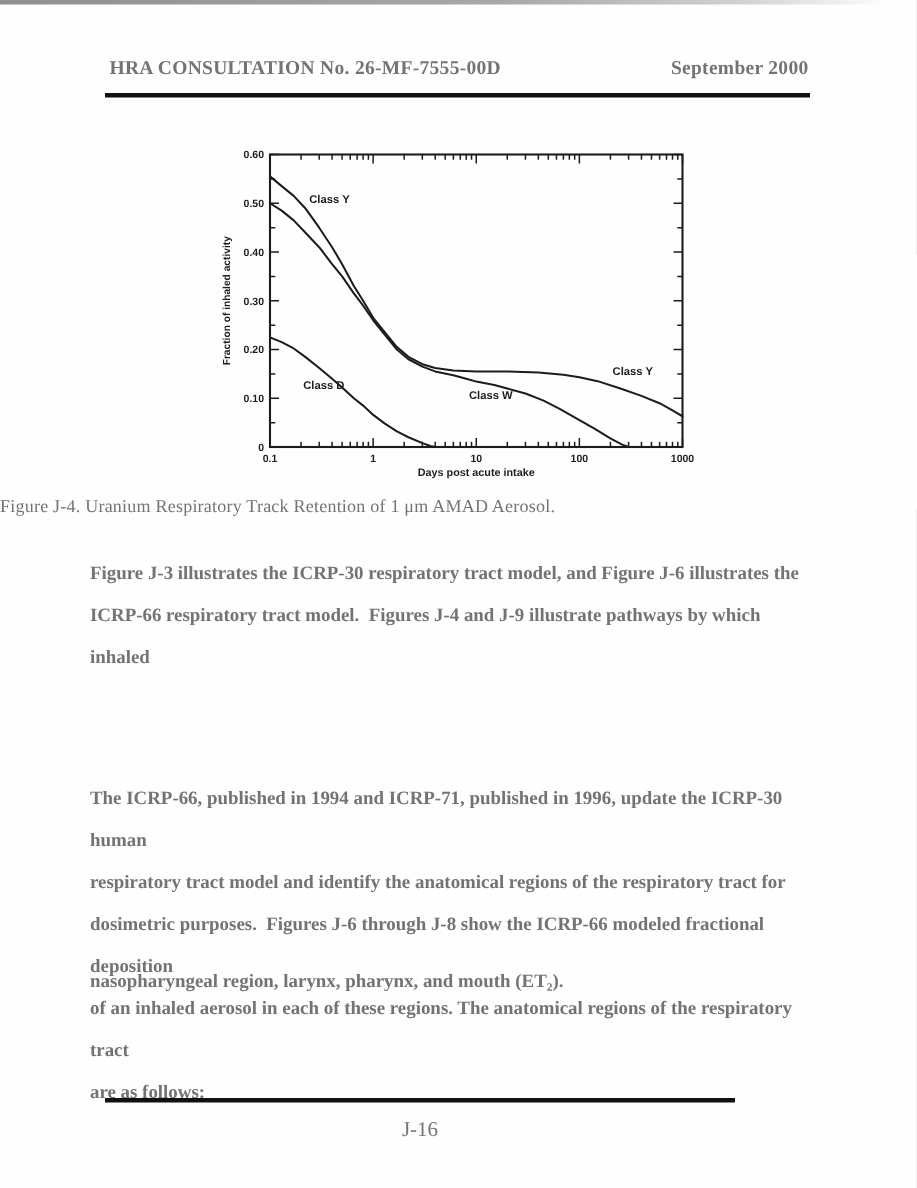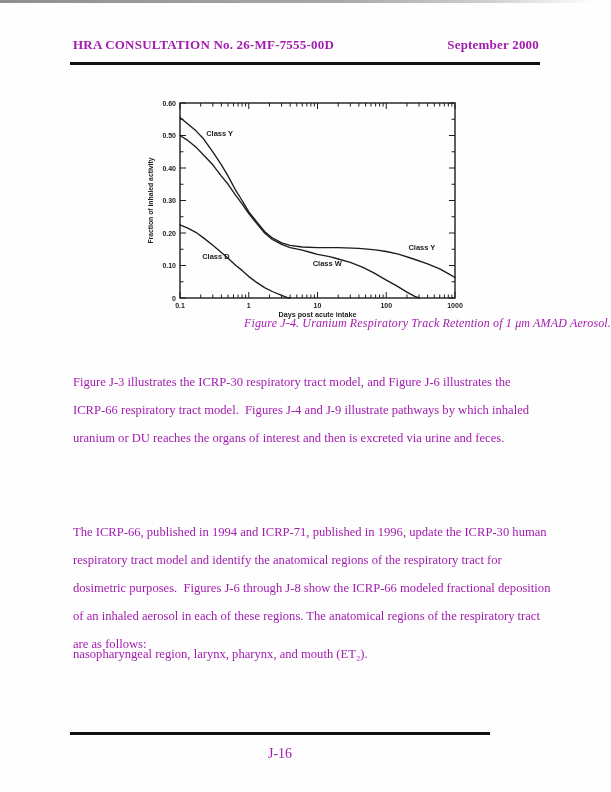--- a/index.html
+++ b/index.html
@@ -3,21 +3,21 @@
 <meta charset="utf-8">
 <style>
   html,body{margin:0;padding:0;background:#e8e8e8;}
   .page{
     position:relative;
     width:611px;height:792px;
     background:#fefefe;
     margin:0 auto;
     overflow:hidden;
     font-family:"Liberation Serif",serif;
-    color:#a21caf;
+    color:#737373;
   }
   .top-scan-line{
     position:absolute;top:0;left:0;width:100%;height:3px;
     background:linear-gradient(to right,#8f8f8f 0%,#a8a8a8 55%,#cfcfcf 80%,rgba(255,255,255,0) 97%);
   }
   .header{
     position:absolute;top:31px;left:73px;right:72px;
     display:flex;justify-content:space-between;
     font-weight:700;font-size:13px;line-height:28px;letter-spacing:.2px;
   }
@@ -30,24 +30,24 @@
   .curve{fill:none;stroke:#1c1c1c;stroke-width:1.35;stroke-linejoin:round;stroke-linecap:round;}
   .axisbox{fill:none;stroke:#1c1c1c;stroke-width:1.4;}
   .tick{stroke:#1c1c1c;stroke-width:1;}
   svg text{fill:#1c1c1c;font-family:"Liberation Sans",sans-serif;}
   .ticklabel{font-size:7px;font-weight:700;}
   .xticklabel{font-size:7px;font-weight:700;}
   .clabel{font-size:7.5px;font-weight:700;}
   .atitle{font-size:6.8px;font-weight:700;}
   .atitlex{font-size:7.2px;font-weight:700;}
   .caption{
-    position:absolute;top:316px;left:0;width:611px;
-    text-align:right;font-size:12px;letter-spacing:.15px;font-style:italic;
-  }
-  .para{position:absolute;left:73px;width:482px;font-size:12.6px;line-height:28px;}
+    position:absolute;top:330px;left:0;width:611px;
+    text-align:left;font-size:12px;letter-spacing:.15px;
+  }
+  .para{position:absolute;left:60px;width:482px;font-size:12.6px;line-height:28px;font-weight:bold;}
   .para .line{white-space:pre-wrap;}
   .p1{top:368px;}
   .p2{top:475px;margin-top:43px;}
   .bullet{top:640px;}
   .bullet .marker{display:inline-block;width:16px;font-size:13px;}
   .footer-rule{
     position:absolute;top:732px;left:70px;width:420px;height:2.6px;background:#111;
   }
   .footer{
     position:absolute;top:744px;left:70px;width:420px;
@@ -192,21 +192,20 @@
         <text x="8" y="105.5" text-anchor="middle" class="atitle" transform="rotate(-90 8 105.5)">Fraction of inhaled activity</text>
         <text x="172.5" y="222" text-anchor="middle" class="atitlex">Days post acute intake</text>
       </svg>
   </div>
 
   <div class="caption">Figure J-4.  Uranium Respiratory Track Retention of 1 μm AMAD Aerosol.</div>
 
   <div class="para p1">
     <div class="line">Figure J-3 illustrates the ICRP-30 respiratory tract model, and Figure J-6 illustrates the</div>
     <div class="line">ICRP-66 respiratory tract model.  Figures J-4 and J-9 illustrate pathways by which inhaled</div>
-    <div class="line">uranium or DU reaches the organs of interest and then is excreted via urine and feces.</div>
   </div>
 
   <div class="para p2">
     <div class="line">The ICRP-66, published in 1994 and ICRP-71, published in 1996, update the ICRP-30 human</div>
     <div class="line">respiratory tract model and identify the anatomical regions of the respiratory tract for</div>
     <div class="line">dosimetric purposes.  Figures J-6 through J-8 show the ICRP-66 modeled fractional deposition</div>
     <div class="line">of an inhaled aerosol in each of these regions. The anatomical regions of the respiratory tract</div>
     <div class="line">are as follows:</div>
   </div>
 

